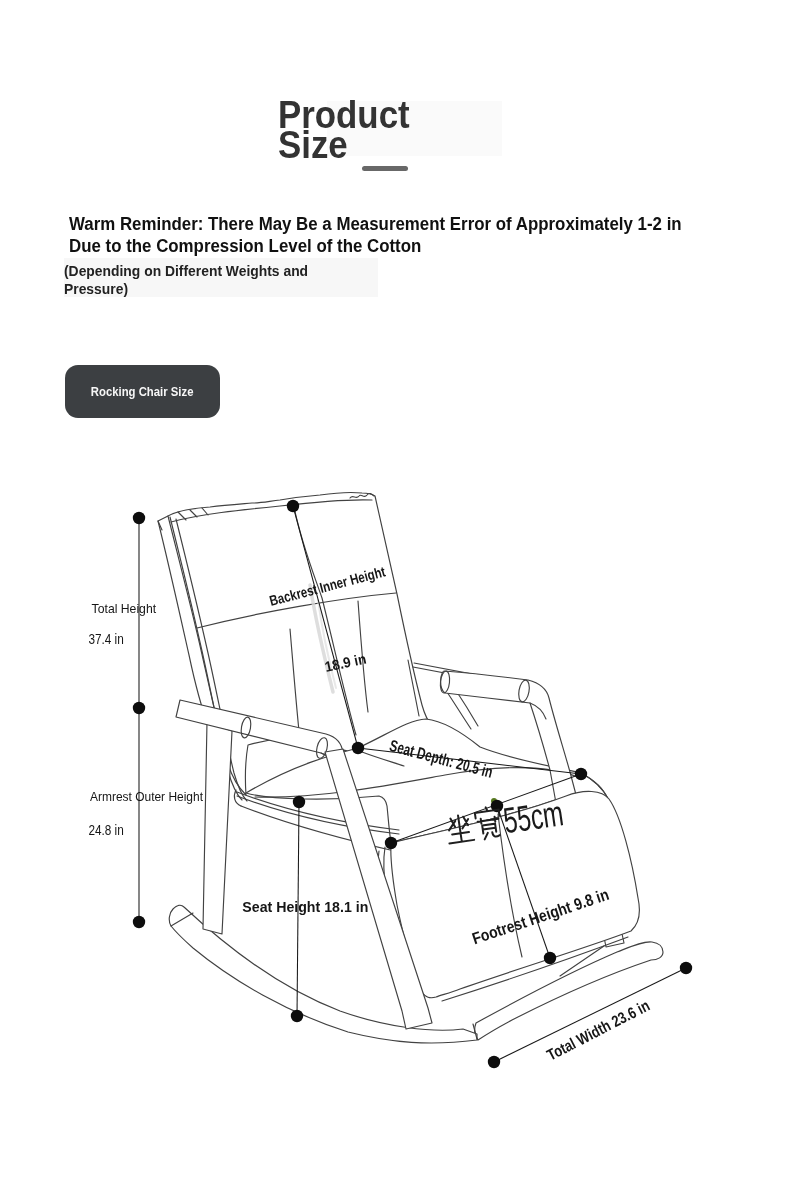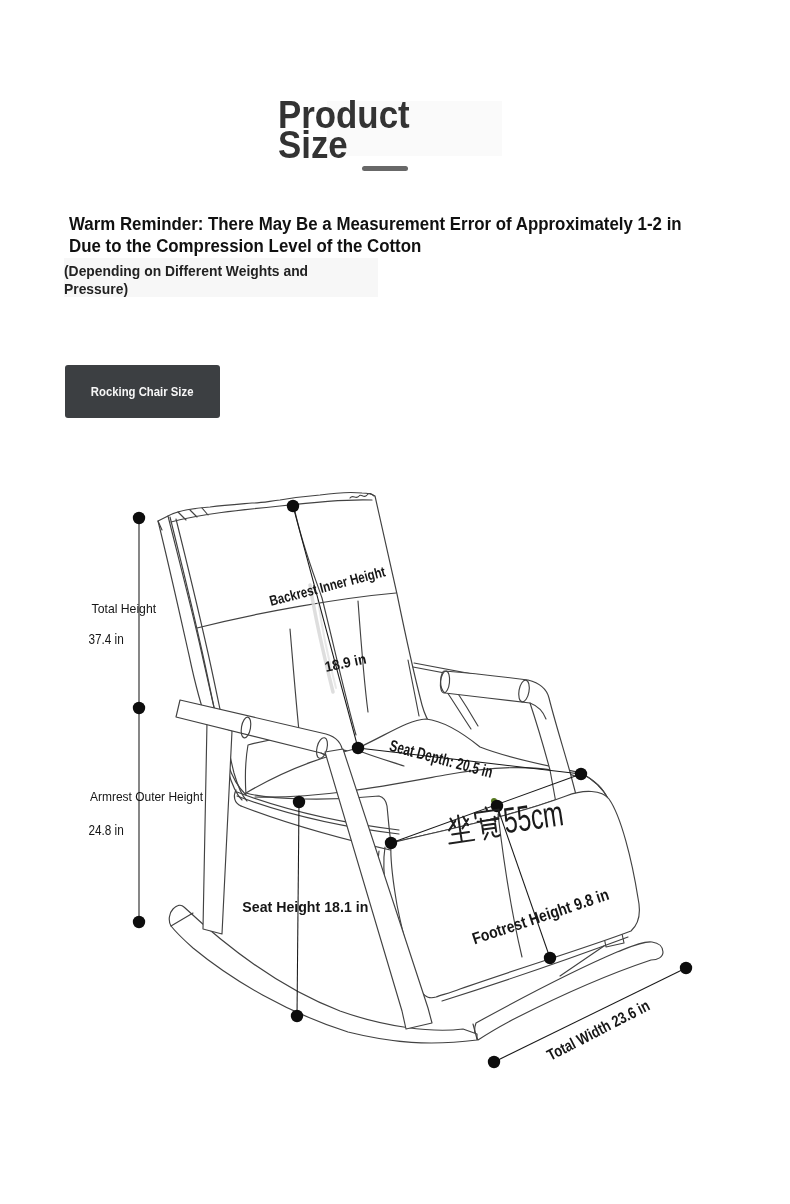--- a/index.html
+++ b/index.html
@@ -16,21 +16,21 @@
   <div class="abs" style="left:278px;top:99.6px;font-size:38.5px;line-height:30.4px;font-weight:700;color:#333333;transform:scaleX(0.905);transform-origin:0 0;">Product<br>Size</div>
 
   <div class="abs" style="left:362px;top:166px;width:46px;height:5px;background:#686868;border-radius:2.5px;"></div>
 
   <div class="abs" style="left:69px;top:213px;font-size:18px;line-height:22.4px;font-weight:700;color:#111111;transform:scaleX(0.937);transform-origin:0 0;white-space:nowrap;">Warm Reminder: There May Be a Measurement Error of Approximately 1-2 in<br>Due to the Compression Level of the Cotton</div>
 
   <div class="abs" style="left:64px;top:258px;width:314px;height:39px;background:#f7f7f7;"></div>
 
   <div class="abs" style="left:64px;top:262px;font-size:15px;line-height:17.8px;font-weight:700;color:#222222;transform:scaleX(0.925);transform-origin:0 0;white-space:nowrap;">(Depending on Different Weights and<br>Pressure)</div>
 
-  <div class="abs" style="left:65px;top:365px;width:155px;height:53px;background:#3c3f42;border-radius:3px;display:flex;align-items:center;justify-content:center;">
+  <div class="abs" style="left:65px;top:365px;width:155px;height:53px;background:#3c3f42;border-radius:13px;display:flex;align-items:center;justify-content:center;">
     <span style="color:#f7f7f7;font-size:13.5px;font-weight:700;display:inline-block;transform:scaleX(0.84);">Rocking Chair Size</span>
   </div>
 
   <svg class="abs" style="left:0;top:0;" width="790" height="1204" viewBox="0 0 790 1204">
   <g fill="none" stroke="#424242" stroke-width="1.15" stroke-linecap="round" stroke-linejoin="round">
 
     <path d="M158,521 C168,561 180,615 189,655 C197,693 203,712 209,728"></path>
     <path d="M168,516 L158,521 L162,530"></path>
 
     <path fill="#ffffff" d="M168,516 C178,510 196,508 210,507 C225,505 240,504 252,503 C262,503 270,501 280,500 C292,498 308,496 320,495 C334,493 352,492 362,493 C368,493 372,494 375,496 C383,532 391,567 397,594 C405,633 415,678 422,705 C425,716 429,723 433,728 C405,741 375,749 352,752 C325,747 312,737 302,735 C283,737 263,741 248,745 C245,762 245,780 246,795 C240,789 233,780 228,764 C220,736 210,690 201,650 C192,610 178,556 168,516 Z"></path>

